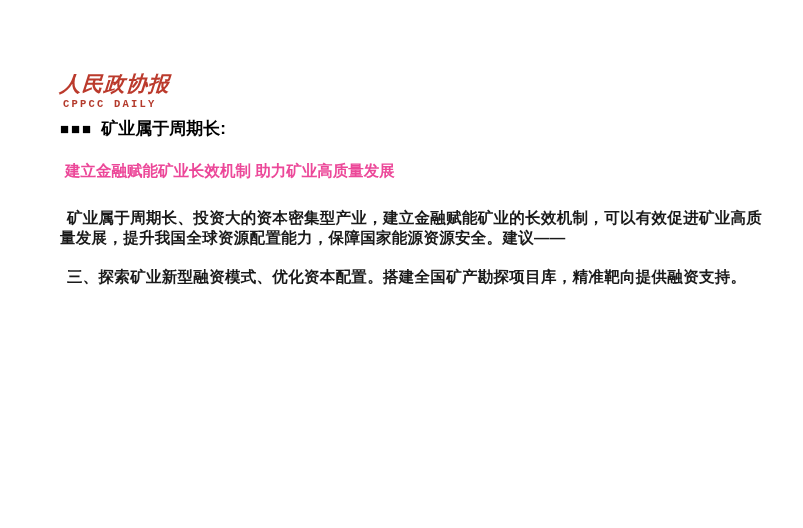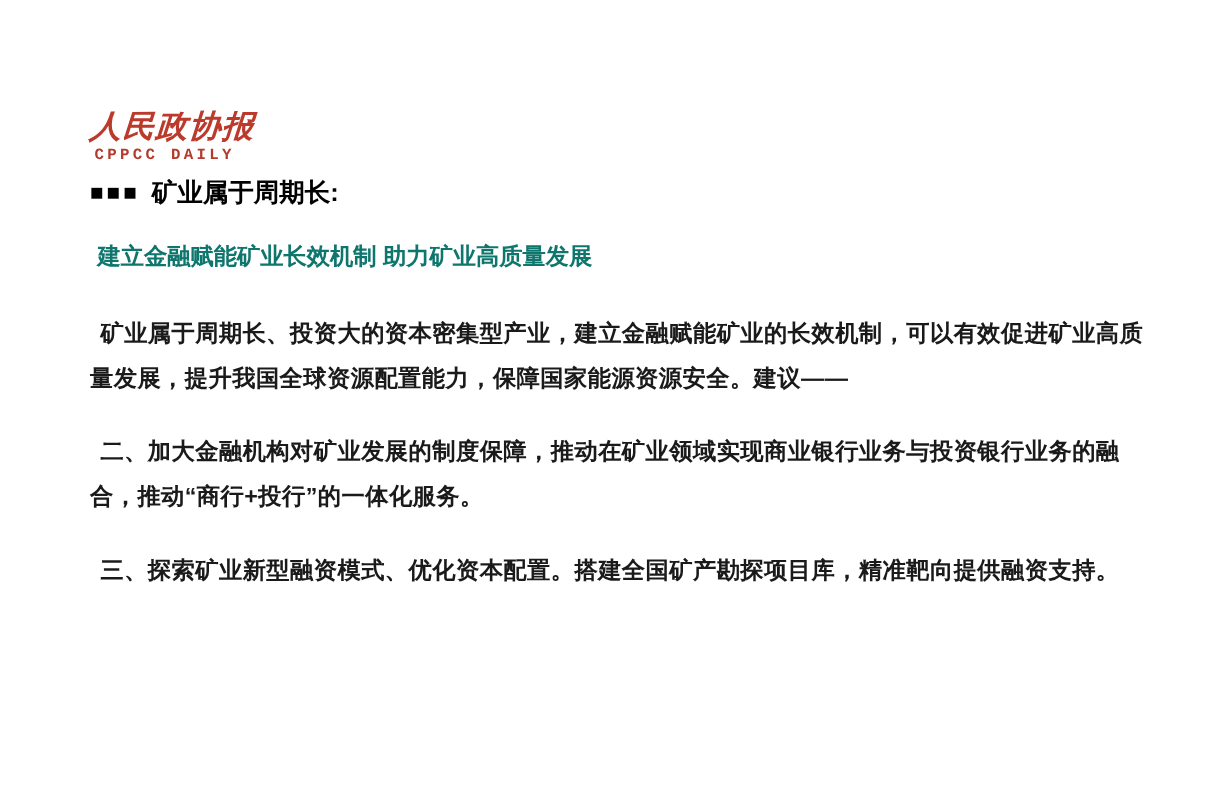--- a/index.html
+++ b/index.html
@@ -46,30 +46,30 @@
   .byline-squares {
     font-size: 15px;
     letter-spacing: 2px;
     color: #000000;
   }
   .article-title {
     margin-top: 21px;
     margin-left: 5px;
     font-size: 15.5px;
     font-weight: bold;
-    color: #0f766e;
+    color: #ec4899;
   }
   .article-body {
     margin-top: 26px;
   }
   .article-body p {
     font-size: 15.5px;
     font-weight: bold;
     color: #1a1a1a;
-    line-height: 30px;
+    line-height: 20px;
     text-indent: 0.45em;
     margin-bottom: 19px;
     letter-spacing: 0.3px;
   }
 </style>
 </head>
 <body>
 
 <div class="page">
 
@@ -80,17 +80,16 @@
 
   <div class="byline">
     <span class="byline-squares">■■■</span>
     <span class="byline-text">矿业属于周期长:</span>
   </div>
 
   <div class="article-title">建立金融赋能矿业长效机制 助力矿业高质量发展</div>
 
   <div class="article-body">
     <p>矿业属于周期长、投资大的资本密集型产业，建立金融赋能矿业的长效机制，可以有效促进矿业高质量发展，提升我国全球资源配置能力，保障国家能源资源安全。建议——</p>
-    <p>二、加大金融机构对矿业发展的制度保障，推动在矿业领域实现商业银行业务与投资银行业务的融合，推动“商行+投行”的一体化服务。</p>
     <p>三、探索矿业新型融资模式、优化资本配置。搭建全国矿产勘探项目库，精准靶向提供融资支持。</p>
   </div>
 
 </div>
 
 </body></html>

